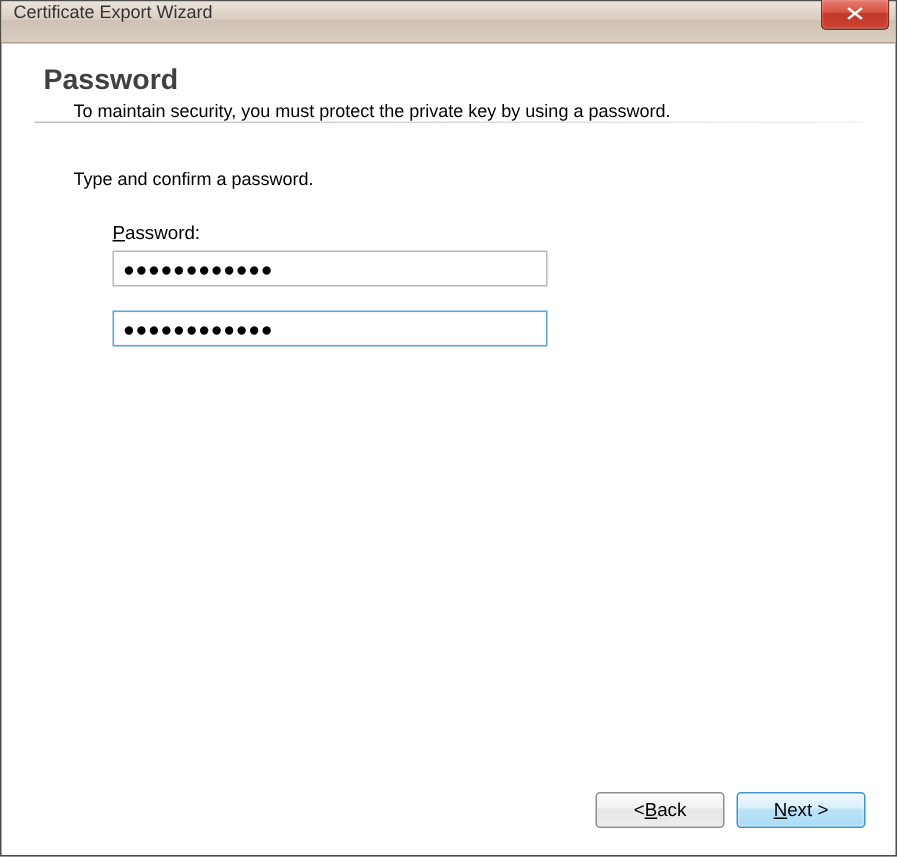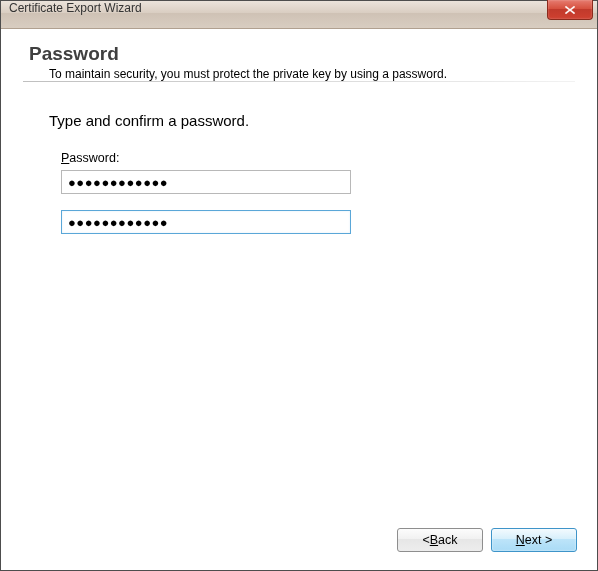--- a/index.html
+++ b/index.html
@@ -72,27 +72,27 @@
     font-size: 12px;
     color: #000;
     margin-left: 28px;
   }
   .hr {
     height: 1px;
     background: linear-gradient(to right, rgba(0,0,0,0.25), rgba(0,0,0,0.05));
     margin: 0 2px 30px 2px;
   }
   .instruction {
-    font-size: 15px;
+    font-size: 12px;
     color: #000;
     margin-left: 28px;
     margin-bottom: 22px;
   }
   .field-group {
-    margin-left: 40px;
+    margin-left: 54px;
     margin-bottom: 16px;
   }
   .field-label {
     font-size: 12.5px;
     color: #000;
     margin-bottom: 5px;
     display: block;
   }
   .field-label .u {
     text-decoration: underline;

